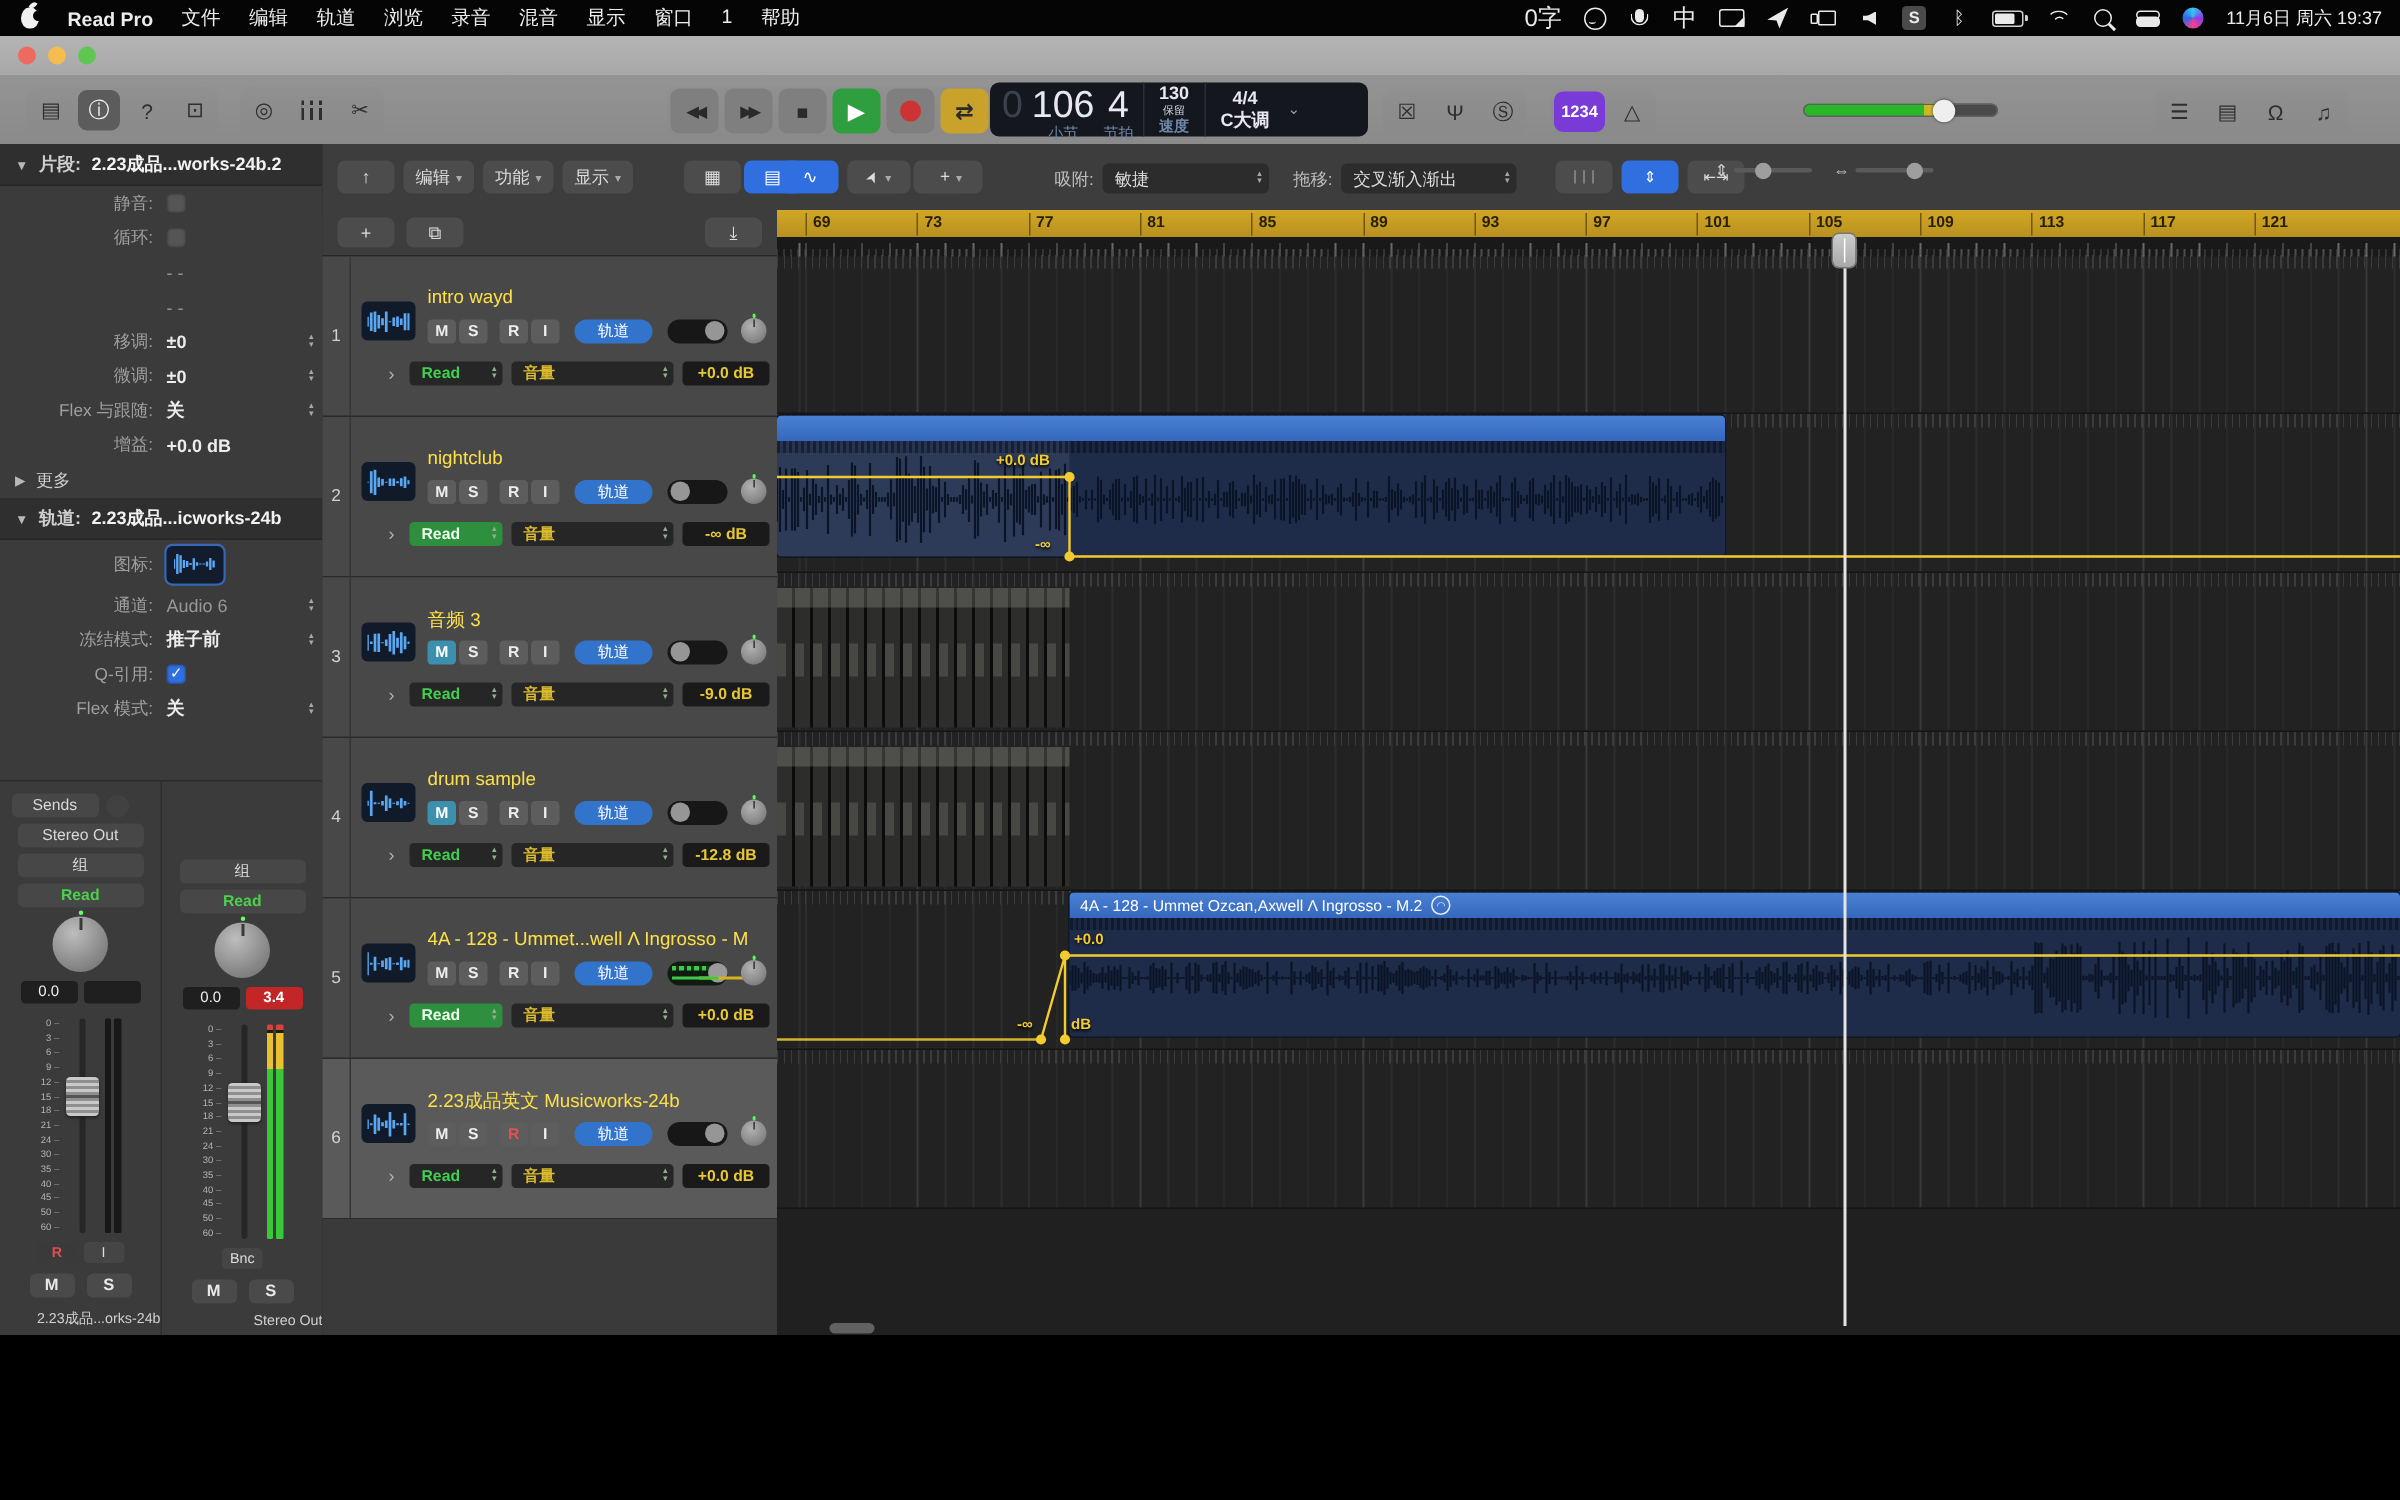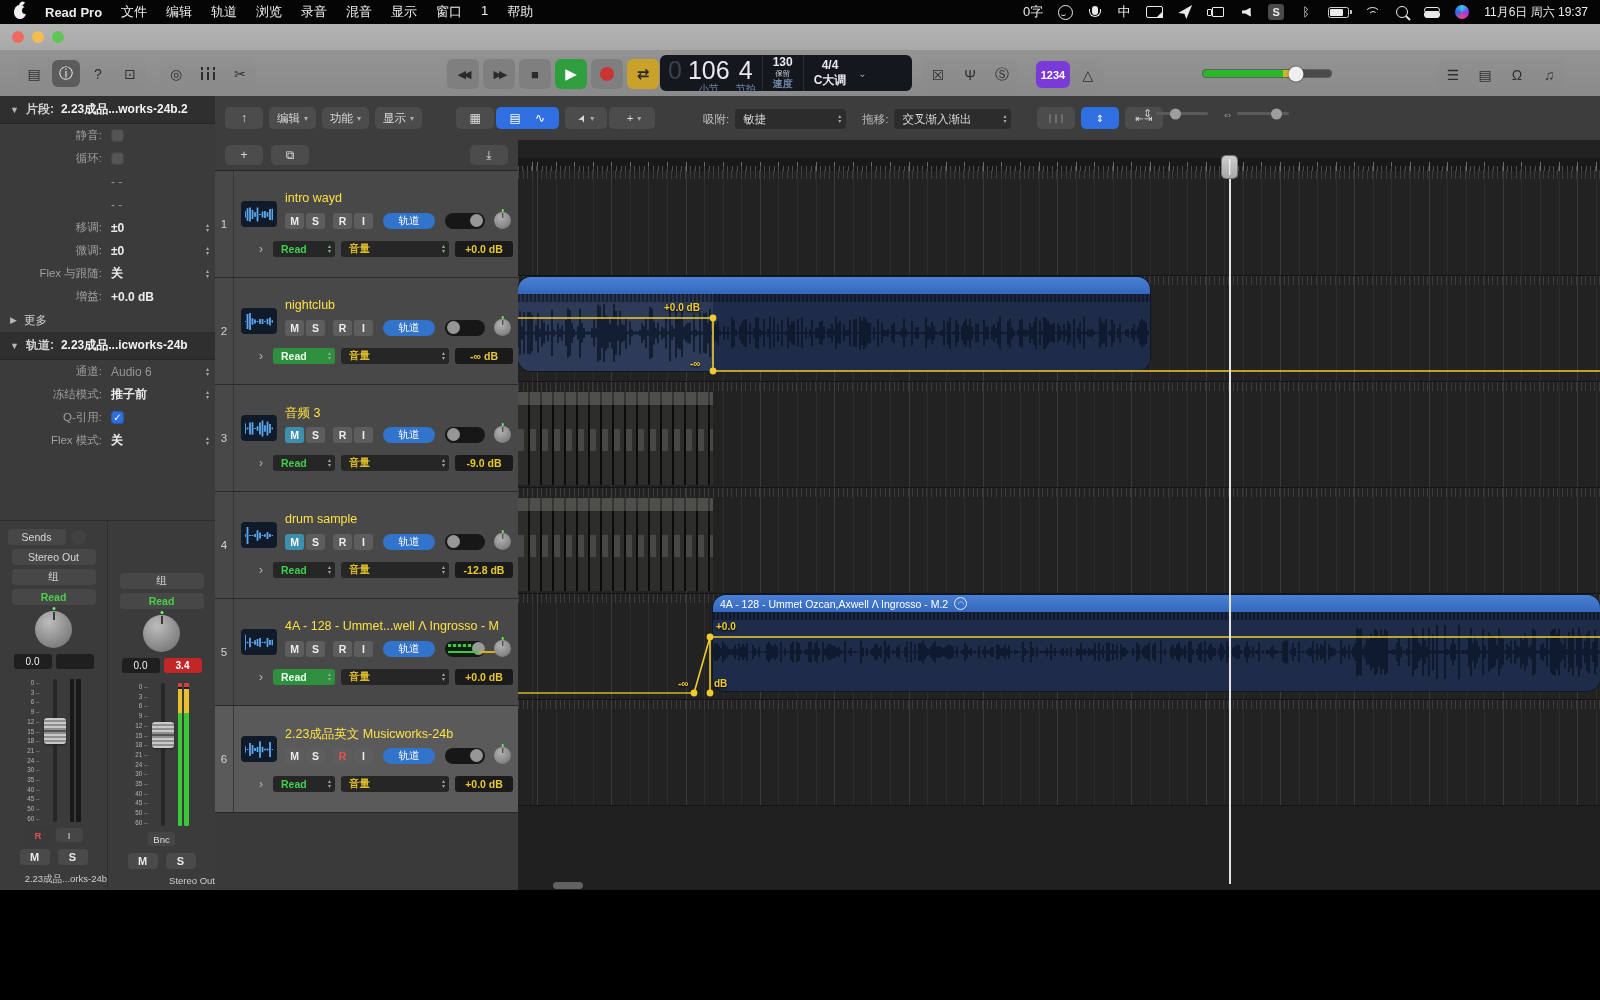--- a/index.html
+++ b/index.html
@@ -8,21 +8,21 @@
   
   #menubar{position:absolute;left:0;top:0;right:0;height:24px;background:#050505;display:flex;align-items:center;color:#ececec;font-size:13px;}
   #menu-left{display:flex;align-items:center;gap:19px;padding-left:14px;}
   .apple{position:relative;width:12px;height:14px;background:#f0f0f0;border-radius:45% 45% 46% 46%/52% 52% 46% 46%;}
   .apple::after{content:"";position:absolute;right:-3px;top:2px;width:7px;height:7px;border-radius:50%;background:#050505;}
   .apple::before{content:"";position:absolute;top:-4px;right:2px;width:4px;height:5px;background:#f0f0f0;border-radius:80% 0 80% 0;transform:rotate(30deg);}
   .mapp{font-weight:700;}
   .mitem{cursor:default;}
   #menu-right{margin-left:auto;display:flex;align-items:center;gap:15px;padding-right:12px;font-size:12px;}
   .mstat{display:inline-flex;align-items:center;justify-content:center;min-width:14px;height:24px;color:#eaeaea;}
-  .mtxt{font-size:13px;}
+  .mtxt{font-size:16px;}
   .sbox{background:#4a4a4a;border-radius:3px;width:16px;height:16px;font-size:11px;font-weight:700;}
   .ic{position:relative;display:inline-block;}
   .ic-face{width:13px;height:13px;border:1.5px solid #eaeaea;border-radius:50%;}
   .ic-face::after{content:"";position:absolute;left:2px;top:6px;width:5px;height:3px;border-bottom:1.5px solid #eaeaea;border-radius:50%;}
   .ic-mic{width:6px;height:9px;background:#eaeaea;border-radius:3px;margin-top:-4px;}
   .ic-mic::after{content:"";position:absolute;left:-3px;top:3px;width:10px;height:7px;border:1.5px solid #eaeaea;border-top:none;border-radius:0 0 7px 7px;}
   .ic-display{width:15px;height:10px;border:1.5px solid #eaeaea;border-radius:2px;}
   .ic-display::after{content:"";position:absolute;right:-1px;bottom:-1px;width:0;height:0;border-left:7px solid transparent;border-bottom:7px solid #eaeaea;}
   .ic-plane{width:14px;height:14px;background:#eaeaea;clip-path:polygon(0 58%,100% 0,58% 100%,44% 62%);}
   .ic-stage{width:10px;height:8px;border:1.5px solid #eaeaea;border-radius:1px;margin-left:5px;}
@@ -187,21 +187,21 @@
   #ruler-ticks{position:absolute;left:0;right:0;top:18px;height:13px;background:#191919;
     background-image:repeating-linear-gradient(90deg,#4d4d4d 0 1px,transparent 1px 4.64px),repeating-linear-gradient(90deg,#6a6a6a 0 1px,transparent 1px 18.575px);
     background-position:19px bottom,19px bottom;background-size:100% 5px,100% 9px;background-repeat:repeat-x;}
   .lane{position:absolute;left:0;right:0;height:105px;border-bottom:1px solid #151515;
     background-image:repeating-linear-gradient(90deg,rgba(255,255,255,.05) 0 1px,transparent 1px 18.575px),repeating-linear-gradient(90deg,rgba(255,255,255,.06) 0 1px,transparent 1px 74.3px);
     background-position:19px 0,19px 0;}
   .lane::before{content:"";position:absolute;left:0;right:0;top:0;height:9px;background:repeating-linear-gradient(90deg,#424242 0 1px,transparent 1px 4.64px);opacity:.8;}
   .stripes{position:absolute;left:0;width:195px;top:10px;bottom:2px;background:repeating-linear-gradient(90deg,#2d2d2b 0 10px,#0b0b0b 10px 12px);}
   .stripes::before{content:"";position:absolute;left:0;right:0;top:0;height:13px;background:rgba(165,165,158,.28);}
   .stripes::after{content:"";position:absolute;left:0;right:0;top:40%;height:22px;background:repeating-linear-gradient(90deg,rgba(120,120,115,.35) 0 6px,rgba(0,0,0,0) 6px 12px);}
-  .region{position:absolute;border-radius:13px;overflow:hidden;box-shadow:0 0 0 1px #0e1828;}
+  .region{position:absolute;border-radius:3px;overflow:hidden;box-shadow:0 0 0 1px #0e1828;}
   .rhead{position:absolute;left:0;right:0;top:0;height:17px;background:linear-gradient(#4a80d4,#3468bc);color:#fff;font-size:10.5px;display:flex;align-items:center;gap:6px;padding:0 7px;white-space:nowrap;}
   .rbadge{width:11px;height:11px;border-radius:50%;border:1.2px solid #e4ecf8;font-size:7px;display:inline-flex;align-items:center;justify-content:center;color:#e4ecf8;flex:none;}
   .rbody{position:absolute;left:0;right:0;top:17px;bottom:0;background:#1f2c49;}
   .rbody svg{position:absolute;left:0;top:50%;transform:translateY(-50%);width:100%;}
   .rbody::after{content:"";position:absolute;left:0;right:0;top:0;height:8px;background:repeating-linear-gradient(90deg,rgba(5,10,20,.55) 0 2px,rgba(5,10,20,.15) 2px 4px);}
   #region2 .rbody::before{content:"";position:absolute;left:0;top:0;bottom:0;width:195px;background:rgba(120,140,170,.16);}
   #autolayer{position:absolute;left:0;top:0;width:1082px;height:750px;pointer-events:none;z-index:6;}
   .autolabel{position:absolute;color:#f2cc2e;font-size:10px;font-weight:700;z-index:7;text-shadow:0 1px 2px #000;white-space:nowrap;}
   #playhead{position:absolute;left:711px;top:16px;bottom:6px;width:1.5px;background:#e4e4e4;z-index:8;}
   #phandle{position:absolute;left:704px;top:16px;width:15px;height:22px;border-radius:4px;background:linear-gradient(#cdcdcd,#a8a8a8);box-shadow:0 0 0 1px #777;z-index:9;}
@@ -448,20 +448,28 @@
     <div id="more-row">
         <span class="sec-chev">▶</span>
         <span>更多</span>
       </div>
     <div class="insp-sec">
       <span class="sec-chev">▼</span>
       <span class="sec-label">轨道:</span>
       <span class="sec-name">2.23成品...icworks-24b</span>
     </div>
     <div id="track-rows">
+        <div class="irow tall">
+          <span class="ilabel">图标:</span>
+          <span class="iicon">
+            <svg class="wave" height="16" width="28" viewBox="0 0 28 16">
+              <path d="M0.0 4.8V11.2M2.2 1.3V14.7M4.4 2.2V13.8M6.6 5.4V10.6M8.8 6.0V10.0M11.0 7.4V8.6M13.2 4.1V11.9M15.4 6.9V9.1M17.6 7.6V8.4M19.8 7.6V8.4M22.0 6.3V9.7M24.2 4.0V12.0M26.4 5.7V10.3" stroke="#5ba8f2" stroke-width="1.584"></path>
+            </svg>
+          </span>
+        </div>
         <div class="irow">
           <span class="ilabel">通道:</span>
           <span class="ival dim">Audio 6</span>
           <span class="iarr">
             <i>▴</i>
             <i>▾</i>
           </span>
         </div>
         <div class="irow">
           <span class="ilabel">冻结模式:</span>
@@ -886,20 +894,36 @@
               </span>
             </span>
       <span class="tval">+0.0 dB</span>
     </div>
   </div>
       </div>
   </div>
   <div id="hthumb" style="position:absolute;left:553px;top:882px;width:30px;height:7px;border-radius:4px;background:#8d8d8d99;z-index:20;"></div>
 
   <div id="timeline">
+    <div id="ruler-gold">
+        <span class="rnum" style="left: 19px;">69</span>
+        <span class="rnum" style="left: 93.3px;">73</span>
+        <span class="rnum" style="left: 167.6px;">77</span>
+        <span class="rnum" style="left: 241.9px;">81</span>
+        <span class="rnum" style="left: 316.2px;">85</span>
+        <span class="rnum" style="left: 390.5px;">89</span>
+        <span class="rnum" style="left: 464.8px;">93</span>
+        <span class="rnum" style="left: 539.1px;">97</span>
+        <span class="rnum" style="left: 613.4px;">101</span>
+        <span class="rnum" style="left: 687.7px;">105</span>
+        <span class="rnum" style="left: 762px;">109</span>
+        <span class="rnum" style="left: 836.3px;">113</span>
+        <span class="rnum" style="left: 910.6px;">117</span>
+        <span class="rnum" style="left: 984.9px;">121</span>
+      </div>
     <div id="ruler-ticks"></div>
 
     <div class="lane" style="top:30px;"></div>
     <div class="lane" style="top:136px;"></div>
     <div class="lane" style="top:242px;">
         <div class="stripes"></div>
       </div>
     <div class="lane" style="top:348px;">
         <div class="stripes"></div>
       </div>

